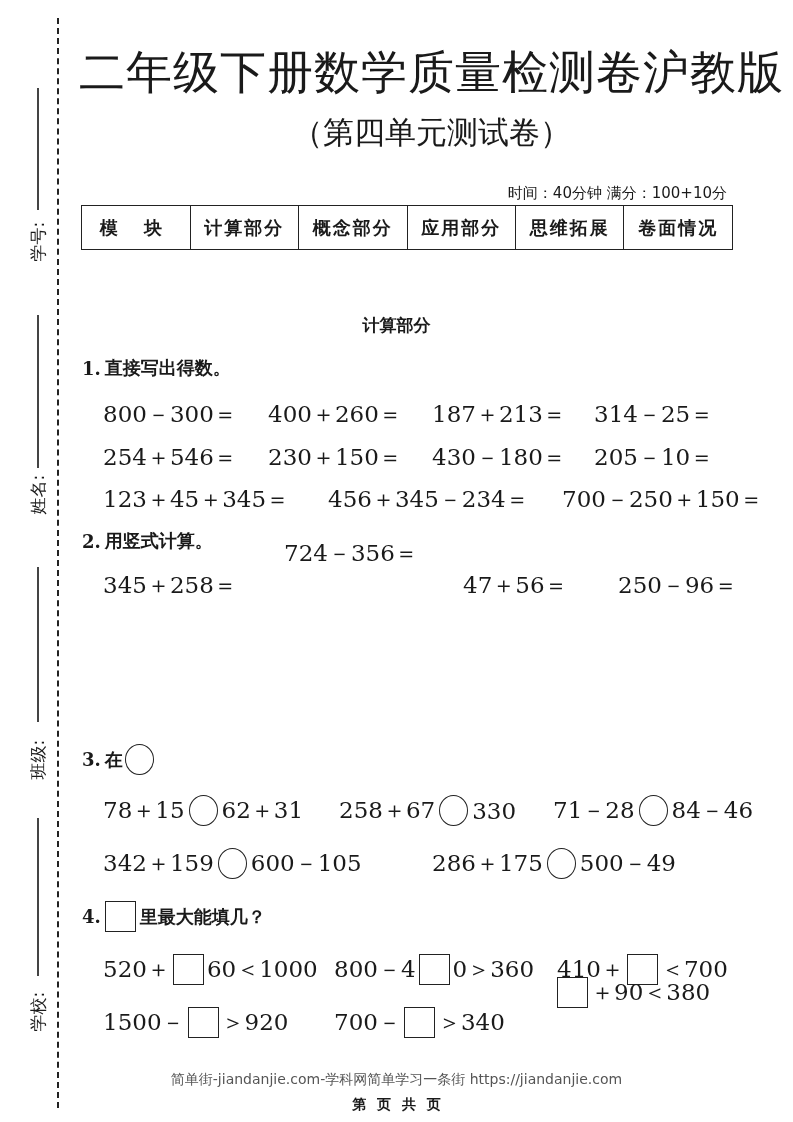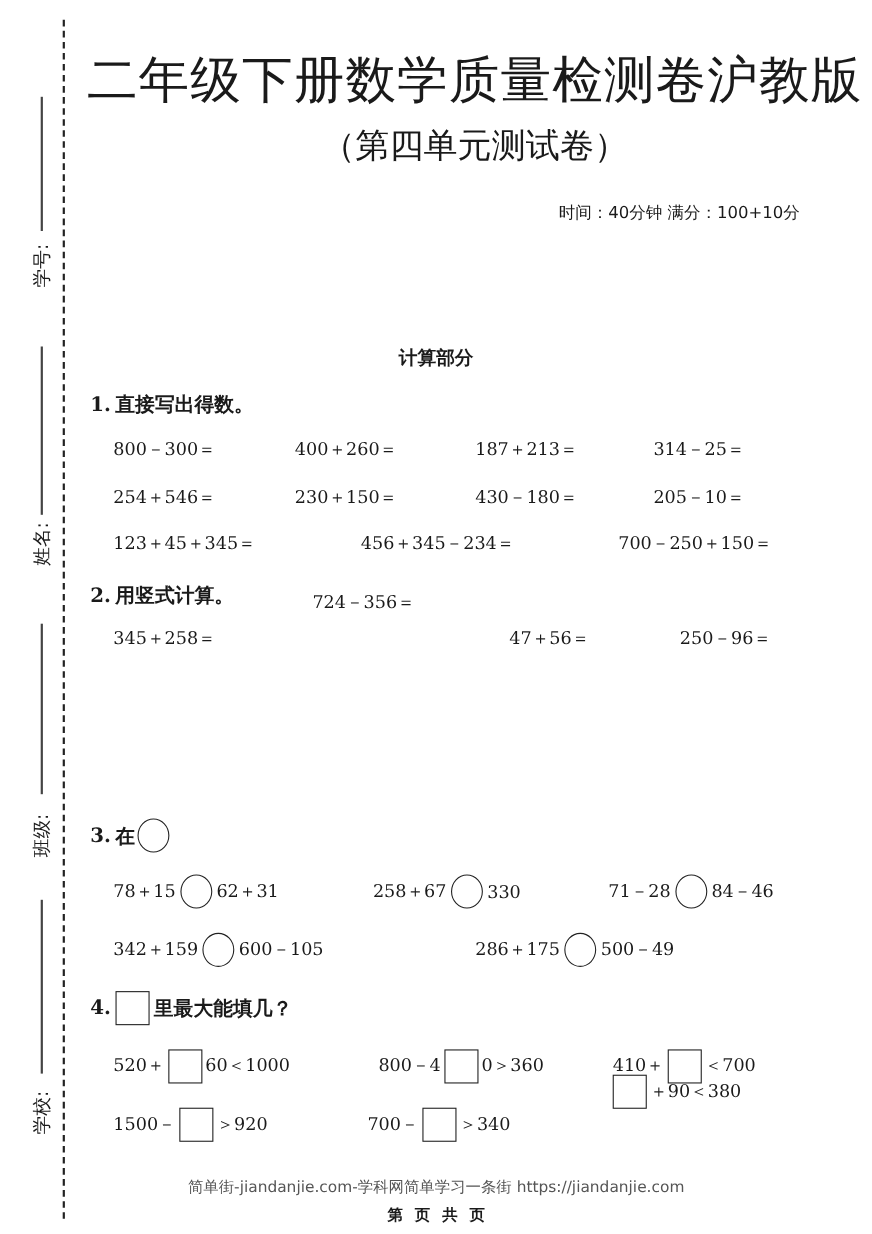--- a/index.html
+++ b/index.html
@@ -17,21 +17,21 @@
   .timeinfo { right: 66px; top: 184px; font-size: 15px; }
 
   table.score { position: absolute; left: 81px; top: 205px; border-collapse: collapse; width: 652px; }
   table.score td { border: 1.5px solid #222; height: 43px; text-align: center; font-size: 18px; font-weight: bold; padding: 0; width: 108px; letter-spacing: 2px; }
   table.score td.rowhead { letter-spacing: 10px; }
 
   .section-title { left: 70px; width: 653px; top: 314px; text-align: center; font-size: 17px; font-weight: bold; }
   .qtitle { left: 82px; font-size: 18px; font-weight: bold; display: flex; align-items: center; }
   .qtitle .num { font-family: "DejaVu Serif", serif; margin-right: 4px; }
 
-  .expr { font-family: "DejaVu Serif", "Liberation Serif", serif; font-size: 16px; white-space: nowrap; display: flex; align-items: center; }
+  .expr { font-family: "DejaVu Serif", "Liberation Serif", serif; font-size: 23px; white-space: nowrap; display: flex; align-items: center; }
   .circle { display: inline-block; width: 29px; height: 31px; border: 1.5px solid #222; border-radius: 50%; margin: 0 4px; box-sizing: border-box; vertical-align: middle; }
   .box { display: inline-block; width: 31px; height: 31px; border: 1.5px solid #222; margin: 0 3px; box-sizing: border-box; vertical-align: middle; }
 
   .footer { left: 0; width: 793px; top: 1071px; text-align: center; font-size: 14px; color: #555; }
   .pageinfo { left: 0; width: 793px; top: 1096px; text-align: center; font-size: 14px; font-weight: bold; word-spacing: 6px; }
 </style>
 </head>
 <body>
 
 <div class="abs dash-line"></div>
@@ -47,20 +47,28 @@
 
 <div class="abs margin-line" style="top:818px;height:158px;"></div>
 <div class="abs margin-label" style="top:1000px;">学校:</div>
 
 <div class="abs title">二年级下册数学质量检测卷沪教版</div>
 <div class="abs subtitle">（第四单元测试卷）</div>
 <div class="abs timeinfo">时间：40分钟  满分：100+10分</div>
 
 <table class="score">
   <tbody>
+      <tr>
+    <td class="rowhead">模 块</td>
+    <td>计算部分</td>
+    <td>概念部分</td>
+    <td>应用部分</td>
+    <td>思维拓展</td>
+    <td>卷面情况</td>
+  </tr>
 </tbody>
   </table>
 
 <div class="abs section-title">计算部分</div>
 
 <div class="abs qtitle" style="top:356px;">
   <span class="num">1.</span>
   <span>直接写出得数。</span>
 </div>
 <div class="abs expr" style="left:103px;top:399px;">800－300＝</div>
@@ -122,21 +130,21 @@
   <span class="num">4.</span>
   <span class="box" style="margin:0 4px 0 0;"></span>
   <span>里最大能填几？</span>
 </div>
 
 <div class="abs expr" style="left:103px;top:954px;">
   <span>520＋</span>
   <span class="box"></span>
   <span>60＜1000</span>
 </div>
-<div class="abs expr" style="left:334px;top:954px;margin-left:10px;">
+<div class="abs expr" style="left:334px;top:954px;">
   <span>800－4</span>
   <span class="box"></span>
   <span>0＞360</span>
 </div>
 <div class="abs expr" style="left:557px;top:954px;">
   <span>410＋</span>
   <span class="box"></span>
   <span>＜700</span>
 </div>
 <div class="abs expr" style="left:103px;top:1007px;">

